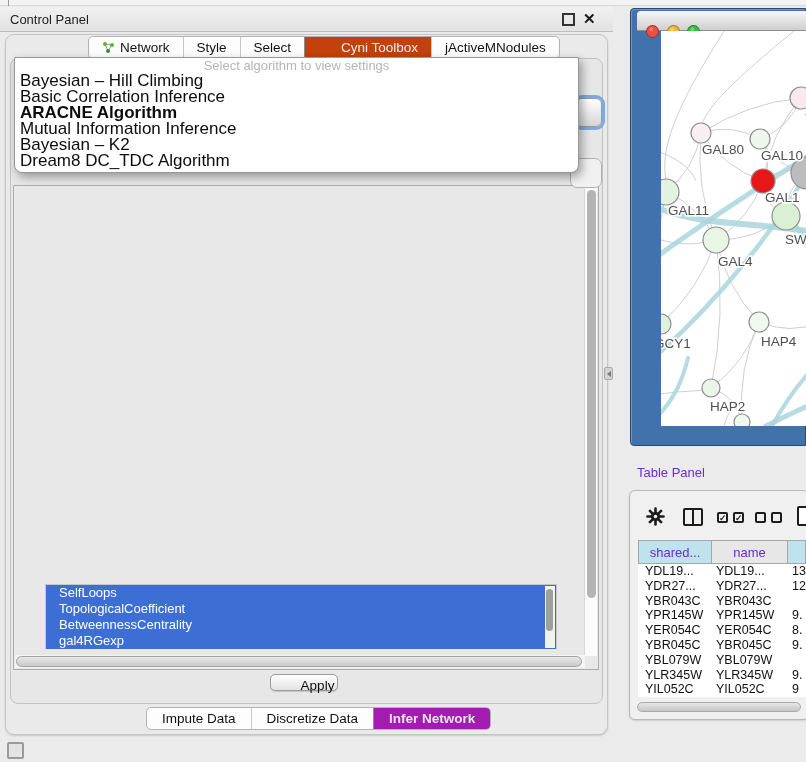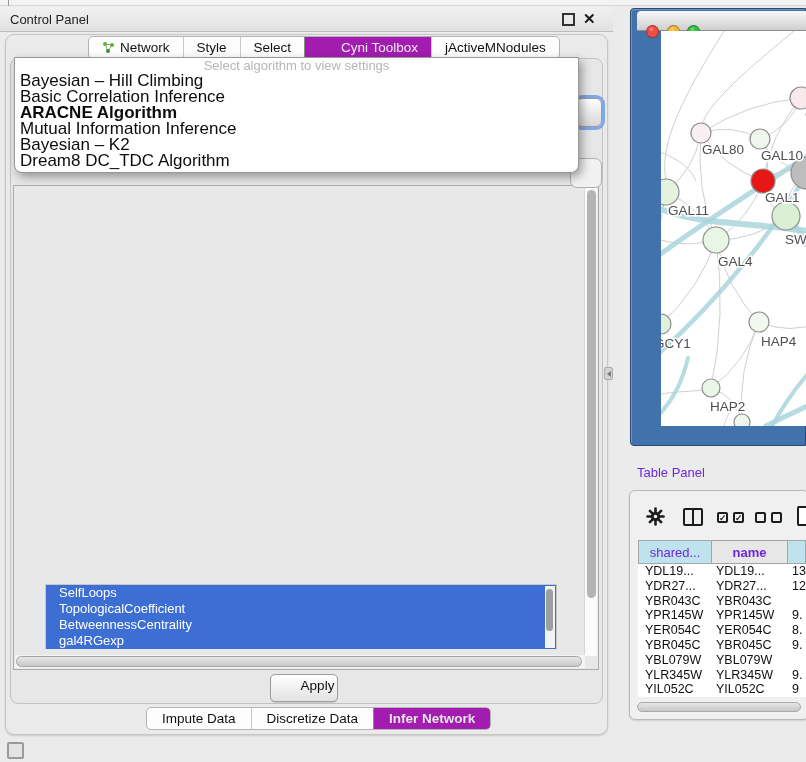--- a/index.html
+++ b/index.html
@@ -21,21 +21,21 @@
     background:#eaeaea; border:1px solid #c6c6c6; border-radius:9px; box-shadow:0 1px 2px rgba(0,0,0,.15); }
   #cp-inner { position:absolute; left:10px; top:58px; width:593px; height:646px;
     background:#e7e7e7; border:1px solid #c2c2c2; border-radius:8px; }
 
   
   #main-tabbar { position:absolute; left:88px; top:36px; height:23px; display:inline-flex;
     background:#fdfdfd; border:1px solid #b2b2b2; border-radius:5px; overflow:hidden; z-index:3; }
   #main-tabbar .tab { display:flex; align-items:center; gap:5px; padding:0 13px; font-size:13.5px; color:#111;
     border-left:1px solid #c9c9c9; white-space:nowrap; }
   #main-tabbar .tab:first-child { border-left:none; }
-  #main-tabbar .tab.sel { background:#a21caf; color:#ececec; border-left-color:#8b8b8b;padding-left:36px; }
+  #main-tabbar .tab.sel { background:#c2410c; color:#ececec; border-left-color:#8b8b8b;padding-left:36px; }
   .neticon { display:inline-flex; }
 
   
   .sliver-combo { position:absolute; left:576px; top:98px; width:26px; height:29px; border-radius:6px;
     background:linear-gradient(#ffffff,#d6d6d6); border:1px solid #9a9a9a; box-shadow:0 0 0 3px #7ea8e6; z-index:4; }
   .sliver-box { position:absolute; left:570px; top:158px; width:32px; height:30px; border-radius:7px;
     background:#f1f1f1; border:1px solid #b0b0b0; z-index:4; }
 
   
   #algo-popup { position:absolute; left:14px; top:57px; width:565px; height:116px; background:#ffffff;
@@ -80,21 +80,21 @@
     background:linear-gradient(#fdfdfd,#e7e7e7); }
 
   .tri-right { display:inline-block; width:0; height:0; border-top:6px solid transparent; border-bottom:6px solid transparent; border-left:9px solid #111; margin-left:8px; vertical-align:-1px; }
   .tri-down  { display:inline-block; width:0; height:0; border-left:6px solid transparent; border-right:6px solid transparent; border-top:8px solid #111; margin-left:6px; vertical-align:1px; }
 
   #attr-list { position:absolute; left:45px; top:584px; width:512px; height:65px; background:#fff; border:1px solid #c6c6c6; z-index:3; }
   #attr-list .arow { height:16px; line-height:16px; font-size:13px; color:#fff; padding-left:13px; white-space:nowrap; }
   #attr-vsb { position:absolute; right:1px; top:1px; width:10px; height:62px; background:#f2f2f2; }
   #attr-vsb .th { position:absolute; left:1px; top:3px; width:7px; height:42px; background:#9f9f9f; border-radius:4px; }
 
-  #apply-btn { position:absolute; left:270px; top:674px; width:68px; height:28px; border:1px solid #9c9c9c; border-radius:5px;
+  #apply-btn { position:absolute; left:270px; top:674px; width:68px; height:17px; border:1px solid #9c9c9c; border-radius:5px;
     background:linear-gradient(#ffffff,#e2e2e2); font-size:13.5px; color:#111; text-align:center; line-height:21px; z-index:3;
     box-shadow:0 1px 1px rgba(0,0,0,.15);padding-left:27px; }
 
   #bottom-tabbar { position:absolute; left:146px; top:707px; height:23px; display:inline-flex;
     background:#fdfdfd; border:1px solid #b4b4b4; border-radius:5px; overflow:hidden; z-index:3; }
   #bottom-tabbar .tab { display:flex; align-items:center; padding:0 15px; font-size:13.5px; color:#111; border-left:1px solid #c9c9c9; white-space:nowrap; }
   #bottom-tabbar .tab:first-child { border-left:none; }
   #bottom-tabbar .tab.sel { background:#a21caf; color:#e6e6e6; border-left-color:#8b8b8b;font-weight:bold; }
 
   #dock-icon { position:absolute; left:7px; top:742px; width:17px; height:17px; border:2px solid #9a9a9a; background:#e3e3e3; border-radius:2px; }
@@ -393,21 +393,21 @@
     </span>
     <span class="tbicon splitic" style="left:46px;top:3px;"></span>
     <span class="ckbx" style="left:80px;top:7px;">✓</span>
     <span class="ckbx" style="left:96px;top:7px;">✓</span>
     <span class="ckbx" style="left:118px;top:7px;"></span>
     <span class="ckbx" style="left:134px;top:7px;"></span>
     <span class="tbicon newtbl" style="left:160px;top:1px;"></span>
   </div>
   <div id="tp-header">
       <div class="hc hl" style="width: 74px;">shared...</div>
-      <div class="hc hg" style="width: 76px; font-weight: bold;">name</div>
+      <div class="hc hg" style="width: 76px;">name</div>
       <div class="hc hl" style="width: 18px;"></div>
     </div>
   <div id="tp-rows">
       <div class="trow">
         <div class="c1">YDL19...</div>
         <div class="c2">YDL19...</div>
         <div class="c3">13</div>
       </div>
       <div class="trow">
         <div class="c1">YDR27...</div>

